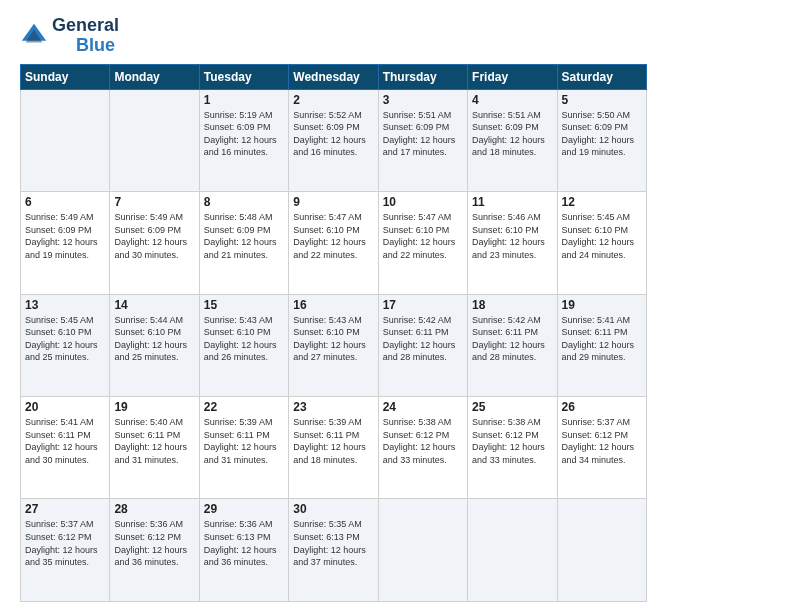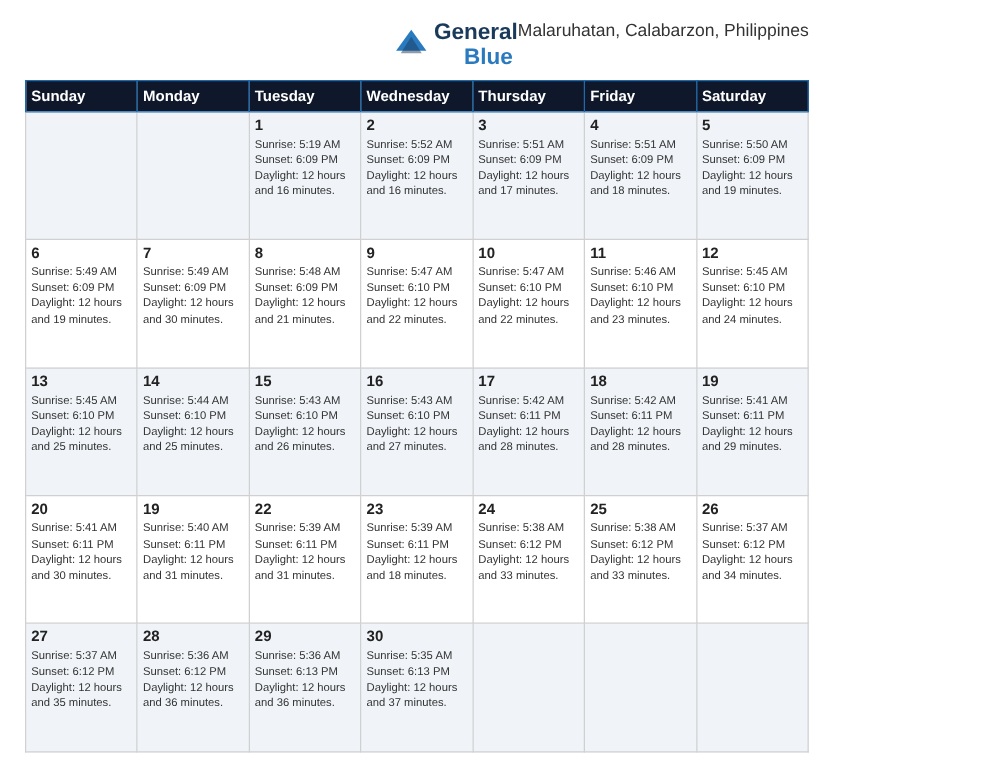--- a/index.html
+++ b/index.html
@@ -9,21 +9,20 @@
       width: 792px;
       height: 612px;
       overflow: hidden;
     }
     .page {
       width: 667px;
       height: 612px;
       padding: 16px 20px 10px 20px;
       display: flex;
       flex-direction: column;
-      align-items: flex-end;
     }
     .header {
       display: flex;
       justify-content: space-between;
       align-items: flex-start;
       margin-bottom: 8px;
     }
     .logo {
       display: flex;
       align-items: center;
@@ -63,21 +62,21 @@
       font-weight: normal;
     }
     .calendar {
       flex: 1;
       border: 1px solid #ccc;
       border-collapse: collapse;
       width: 100%;
       table-layout: fixed;
     }
     .calendar thead tr th {
-      background-color: #0f172a;
+      background-color: #0c4a6e;
       color: #fff;
       font-size: 12px;
       font-weight: bold;
       padding: 5px 4px;
       text-align: left;
       border: 1px solid #1e6aaa;
     }
     .calendar tbody tr td {
       border: 1px solid #d0d0d0;
       vertical-align: top;
@@ -117,21 +116,20 @@
       <svg class="logo-icon" viewBox="0 0 30 30" xmlns="http://www.w3.org/2000/svg">
         <polygon points="15,2 28,20 2,20" fill="#2a7abf"></polygon>
         <polygon points="15,8 24,22 6,22" fill="#1a3a5c" opacity="0.5"></polygon>
       </svg>
       <div class="logo-text">
         <span class="logo-general">General</span>
         <span class="logo-blue">Blue</span>
       </div>
     </div>
     <div class="title-section">
-      <div class="location-title">Malaruhatan, Calabarzon, Philippines</div>
     </div>
   </div>
 
   <table class="calendar">
     <thead>
       <tr>
         <th>Sunday</th>
         <th>Monday</th>
         <th>Tuesday</th>
         <th>Wednesday</th>

